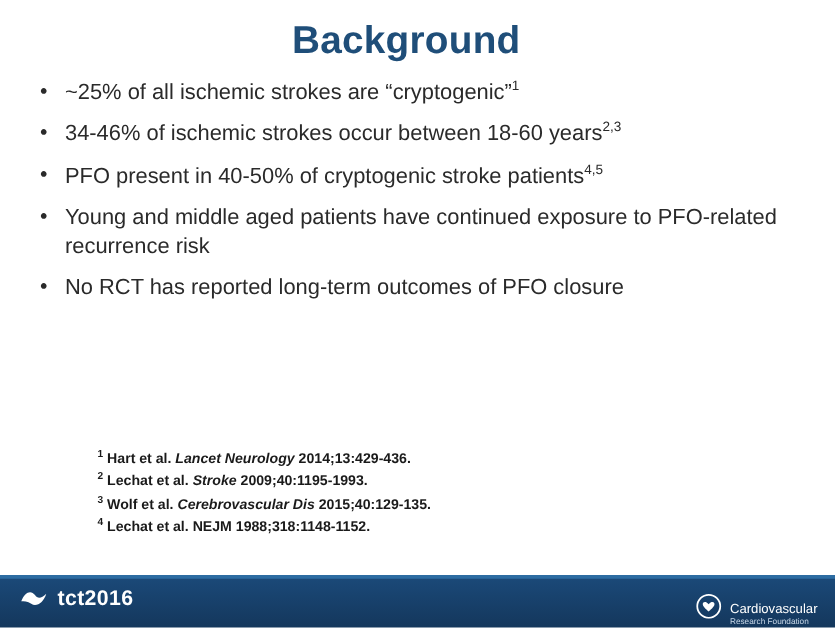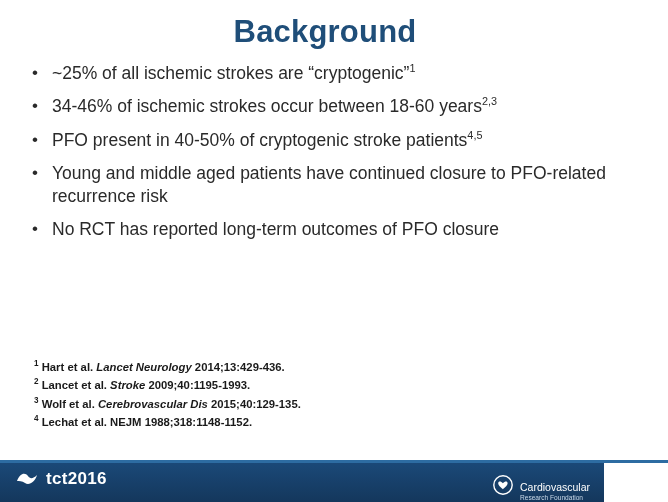--- a/index.html
+++ b/index.html
@@ -66,33 +66,34 @@
     left: 34px;
     top: 358px;
     width: 600px;
     font-size: 11.3px;
     font-weight: bold;
     color: #1a1a1a;
     line-height: 1.62;
   }
   .refs .ref {
     white-space: nowrap;
+    margin-left: 44px;
   }
   .refs .ref em {
     font-style: italic;
   }
   .refs .ref sup {
     font-size: 0.72em;
     font-weight: bold;
   }
   .footer {
     position: absolute;
     left: 0;
     bottom: 0;
-    width: 604px;
+    width: 668px;
     height: 42px;
     background: linear-gradient(180deg, #1b4a7a 0%, #14375c 100%);
   }
   .footer-accent {
     position: absolute;
     left: 0;
     top: 0;
     width: 668px;
     height: 3px;
     background: #2d6ca2;
@@ -161,33 +162,33 @@
       <span class="btext"><span>34-46% of ischemic strokes occur between 18-60 years</span><sup>2,3</sup></span>
     </div>
 
     <div class="bullet">
       <span class="dot">•</span>
       <span class="btext"><span>PFO present in 40-50% of cryptogenic stroke patients</span><sup>4,5</sup></span>
     </div>
 
     <div class="bullet">
       <span class="dot">•</span>
-      <span class="btext"><span>Young and middle aged patients have continued closure to PFO-related recurrence risk</span><sup></sup></span>
+      <span class="btext"><span>Young and middle aged patients have continued exposure to PFO-related recurrence risk</span><sup></sup></span>
     </div>
 
     <div class="bullet">
       <span class="dot">•</span>
       <span class="btext"><span>No RCT has reported long-term outcomes of PFO closure</span><sup></sup></span>
     </div>
 
   </div>
 
   <div class="refs">
     <div class="ref"><sup>1</sup> <span>Hart et al. </span><em>Lancet Neurology</em><span> 2014;13:429-436.</span></div>
-    <div class="ref"><sup>2</sup> <span>Lancet et al. </span><em>Stroke</em><span> 2009;40:1195-1993.</span></div>
+    <div class="ref"><sup>2</sup> <span>Lechat et al. </span><em>Stroke</em><span> 2009;40:1195-1993.</span></div>
     <div class="ref"><sup>3</sup> <span>Wolf et al. </span><em>Cerebrovascular Dis</em><span> 2015;40:129-135.</span></div>
     <div class="ref"><sup>4</sup> <span>Lechat et al. NEJM 1988;318:1148-1152.</span><em></em><span></span></div>
   </div>
 
   <div class="footer">
     <div class="footer-accent"></div>
 
     <div class="tct-logo">
       <span class="tct-mark">
         <svg width="23" height="17" viewBox="0 0 23 17" xmlns="http://www.w3.org/2000/svg">

